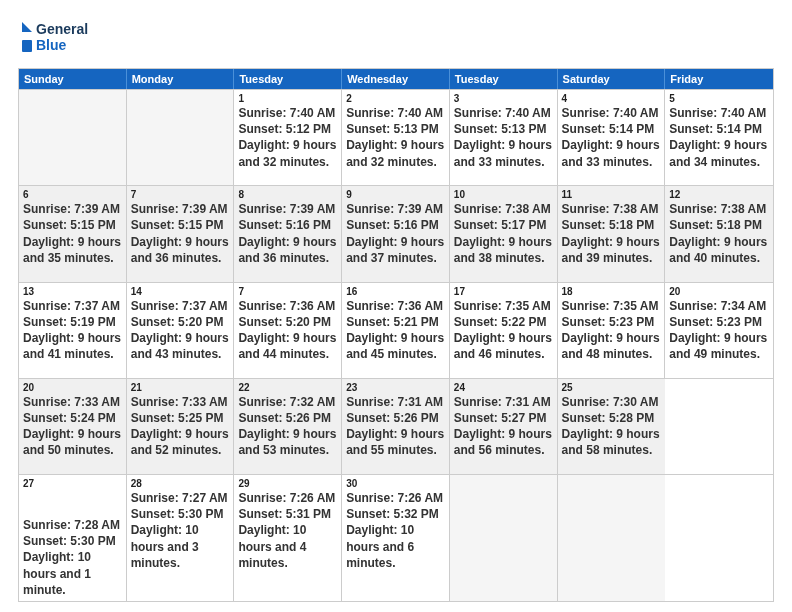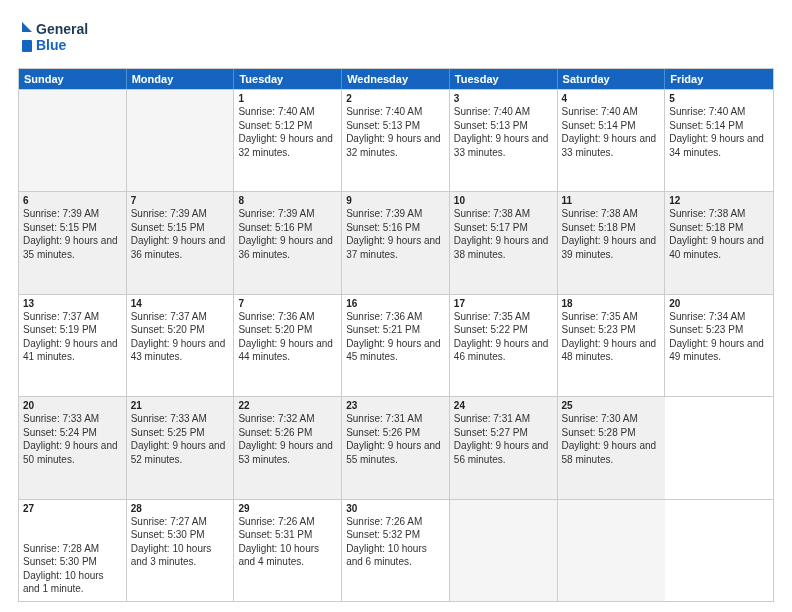--- a/index.html
+++ b/index.html
@@ -84,23 +84,24 @@
     .cal-cell:last-child { border-right: none; }
     .cal-cell.empty { background: #f5f5f5; }
     .day-num {
       font-size: 10px;
       font-weight: bold;
       color: #222;
       display: block;
       margin-bottom: 1px;
     }
     .cell-text {
-      font-size: 10px;
+      font-size: 12px;
       color: #333;
       line-height: 1.35;
+      font-weight: bold;
     }
     .alt-row .cal-cell { background: #f0f0f0; }
   </style>
 </head>
 <body>
 
 <div class="page">
   <div class="header">
     <div class="logo">
         <svg width="90" height="42" viewBox="0 0 90 42">

